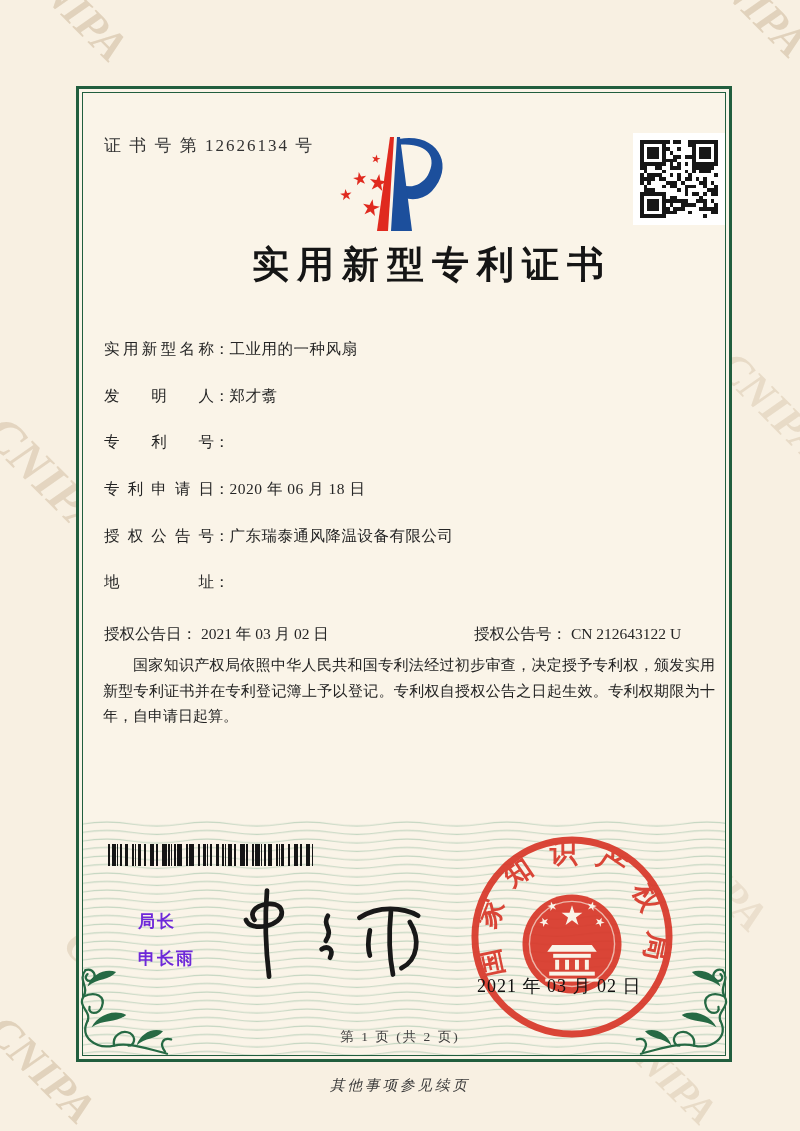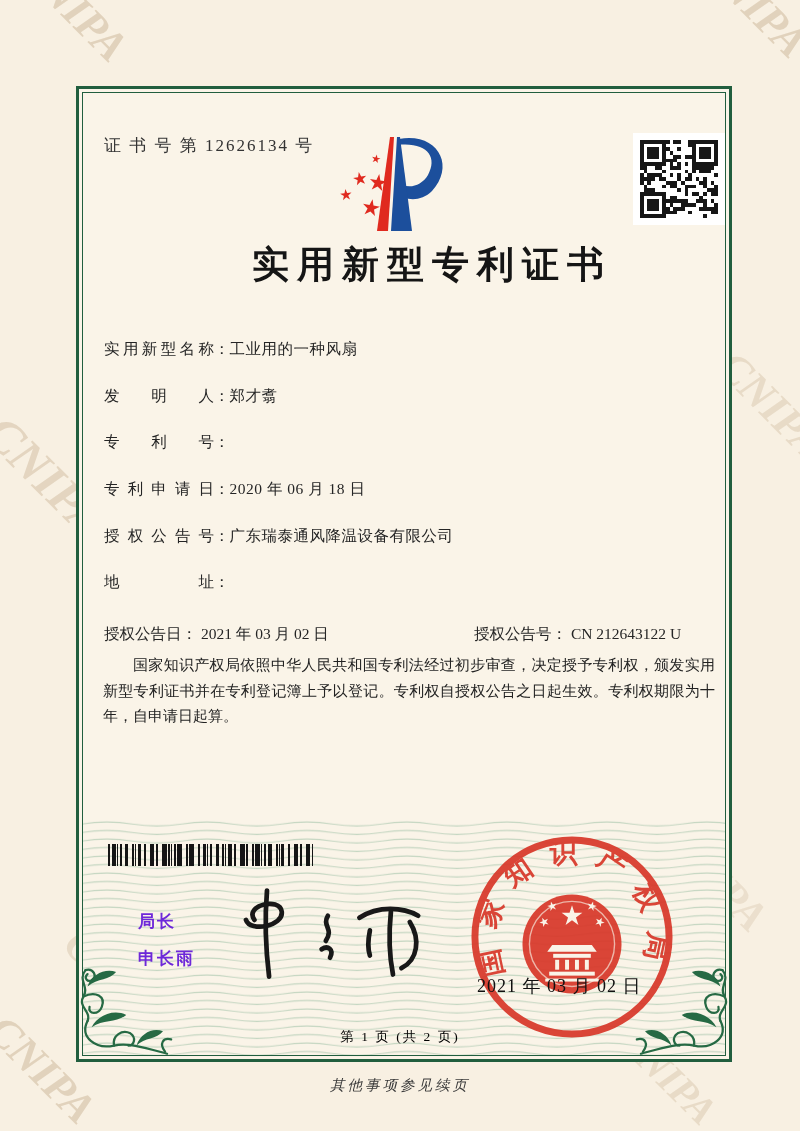--- a/index.html
+++ b/index.html
@@ -39,21 +39,21 @@
       repeating-linear-gradient(90deg,#151515 0 1px,rgba(0,0,0,0) 1px 9px),
       repeating-linear-gradient(90deg,rgba(0,0,0,0) 0 4px,#151515 4px 7px,rgba(0,0,0,0) 7px 13px);}
   .director{position:absolute;left:114px;top:903px;z-index:5;
       font-family:"Liberation Sans","DejaVu Sans",sans-serif;
       font-size:17px;font-weight:600;color:#6d28d9;letter-spacing:2px;line-height:37px;margin-left:24px;}
   .signature{position:absolute;left:225px;top:880px;width:210px;height:105px;z-index:5;}
   .seal{position:absolute;left:468px;top:833px;width:208px;height:208px;z-index:5;opacity:.93;}
   .seal-date{position:absolute;left:477px;top:974px;width:210px;font-size:18px;color:#101010;
       letter-spacing:1px;z-index:6;}
   .page-footer{position:absolute;left:0;top:1028px;width:100%;text-align:center;
-      font-size:13.5px;letter-spacing:2px;color:#000000;z-index:4;}
+      font-size:13.5px;letter-spacing:2px;color:#404040;z-index:4;}
   .cont-note{position:absolute;left:0;top:1076px;width:100%;text-align:center;font-style:italic;
       font-size:14.5px;letter-spacing:3px;color:#3a3a3a;z-index:4;}
 </style>
 </head>
 <body>
 
 <span class="wm" style="left:8px;top:-18px;opacity:.5">CNIPA</span>
 <span class="wm" style="left:688px;top:-22px;opacity:.5">CNIPA</span>
 <span class="wm" style="left:206px;top:108px;opacity:.2;font-size:40px">CNIPA</span>
 <span class="wm" style="left:444px;top:318px;opacity:.22;font-size:42px">CNIPA</span>

